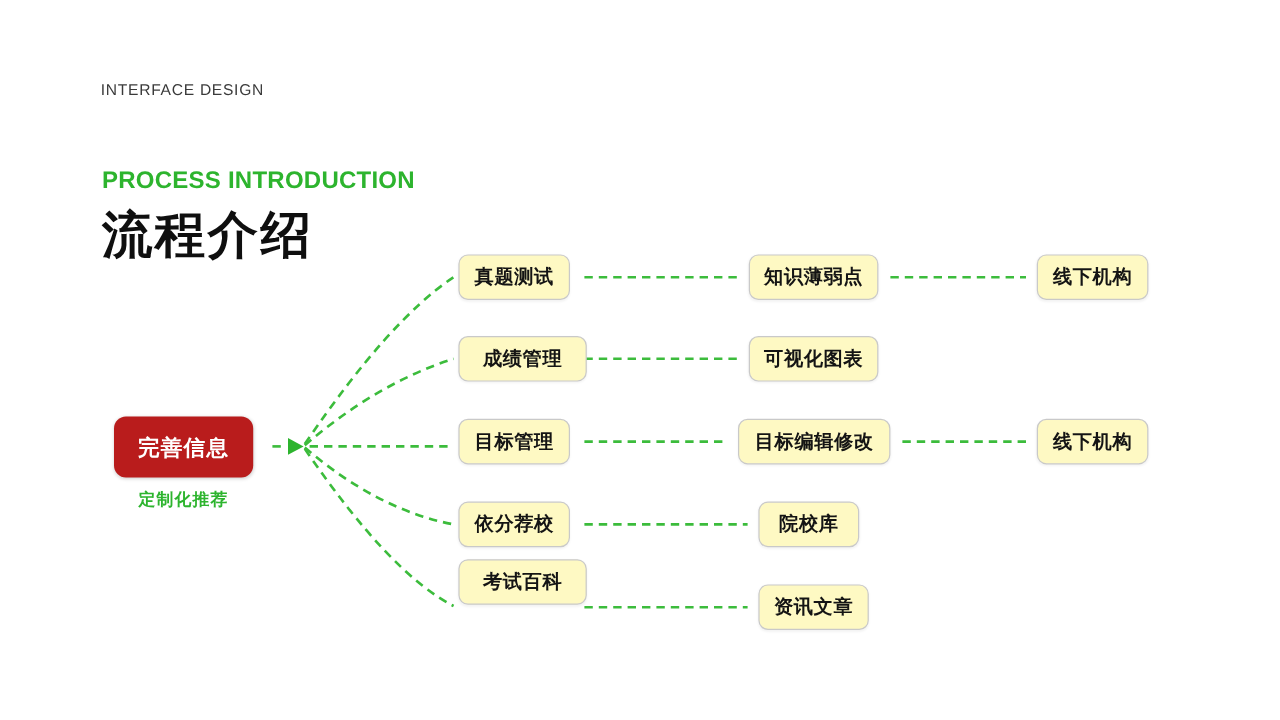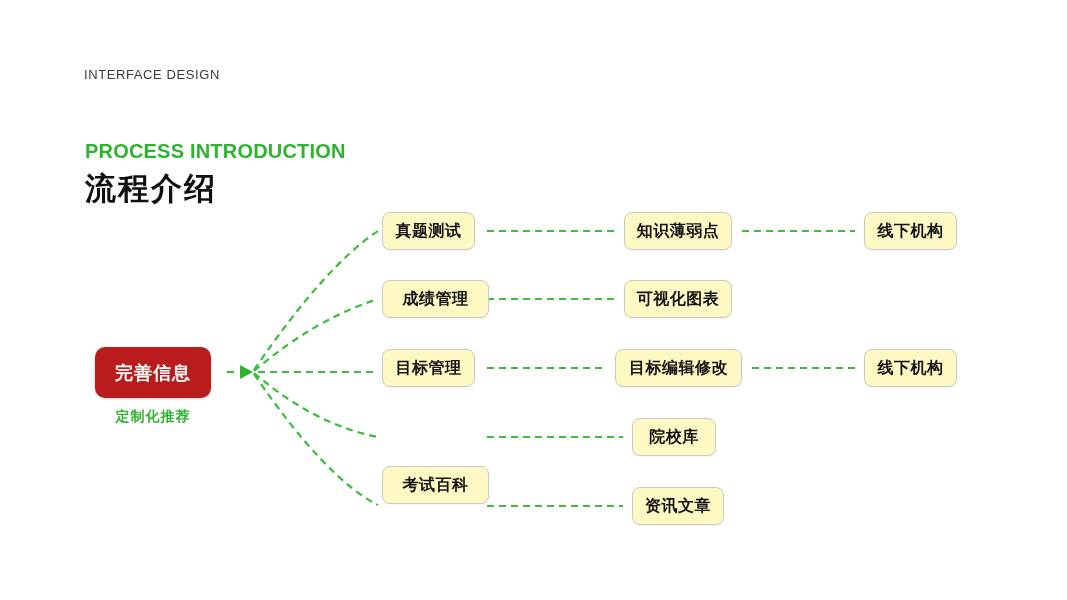--- a/index.html
+++ b/index.html
@@ -15,21 +15,21 @@
     font-size:13px;color:#3a3a3a;letter-spacing:0.6px;
     font-weight:400;
   }
   .title-en{
     position:absolute;left:85px;top:140px;
     font-size:20px;font-weight:700;color:#2db42e;
     letter-spacing:0.2px;
   }
   .title-zh{
     position:absolute;left:85px;top:168px;
-    font-size:31px;font-weight:700;color:#0f0f0f;
+    font-size:42px;font-weight:700;color:#0f0f0f;
     letter-spacing:2px;
   }
   .root-btn{
     position:absolute;left:95px;top:347px;
     width:116px;height:51px;
     background:#b91c1c;border:none;border-radius:10px;
     display:flex;align-items:center;justify-content:center;
     color:#ffffff;font-size:18px;font-weight:700;letter-spacing:1px;
     box-shadow:0 1px 3px rgba(0,0,0,0.18);
   }
@@ -83,20 +83,21 @@
     <line x1="742" y1="231" x2="855" y2="231" stroke="#3cbc3c"></line>
     <line x1="752" y1="368" x2="855" y2="368" stroke="#3cbc3c"></line>
   </svg>
 
   <div class="root-btn">完善信息</div>
   <div class="root-caption">定制化推荐</div>
 
   <div class="node" style="left:382px;top:212px;width:93px;">真题测试</div>
   <div class="node" style="left:382px;top:280px;width:107px;">成绩管理</div>
   <div class="node" style="left:382px;top:349px;width:93px;">目标管理</div>
+  <div class="node" style="left:382px;top:418px;width:93px;">依分荐校</div>
   <div class="node" style="left:382px;top:466px;width:107px;">考试百科</div>
 
   <div class="node" style="left:624px;top:212px;width:108px;">知识薄弱点</div>
   <div class="node" style="left:624px;top:280px;width:108px;">可视化图表</div>
   <div class="node" style="left:615px;top:349px;width:127px;">目标编辑修改</div>
   <div class="node" style="left:632px;top:418px;width:84px;">院校库</div>
   <div class="node" style="left:632px;top:487px;width:92px;">资讯文章</div>
 
   <div class="node" style="left:864px;top:212px;width:93px;">线下机构</div>
   <div class="node" style="left:864px;top:349px;width:93px;">线下机构</div>

